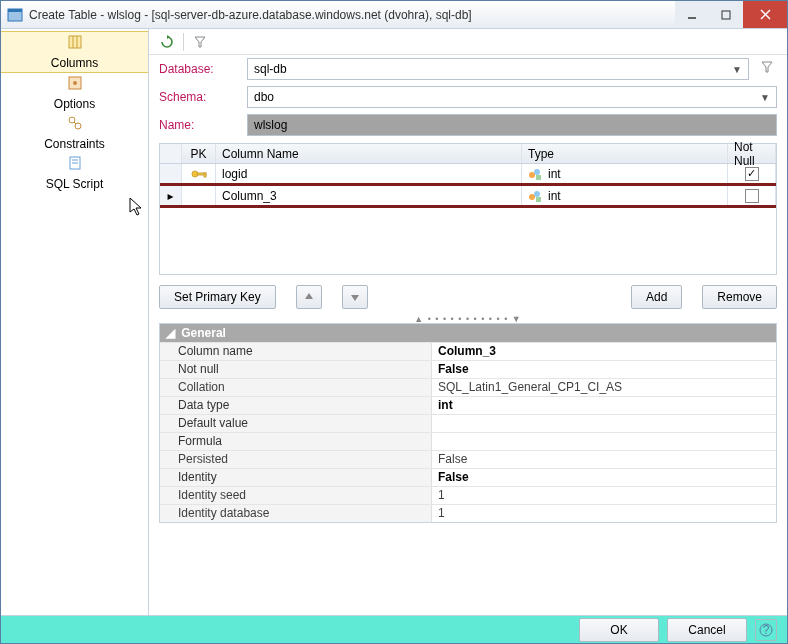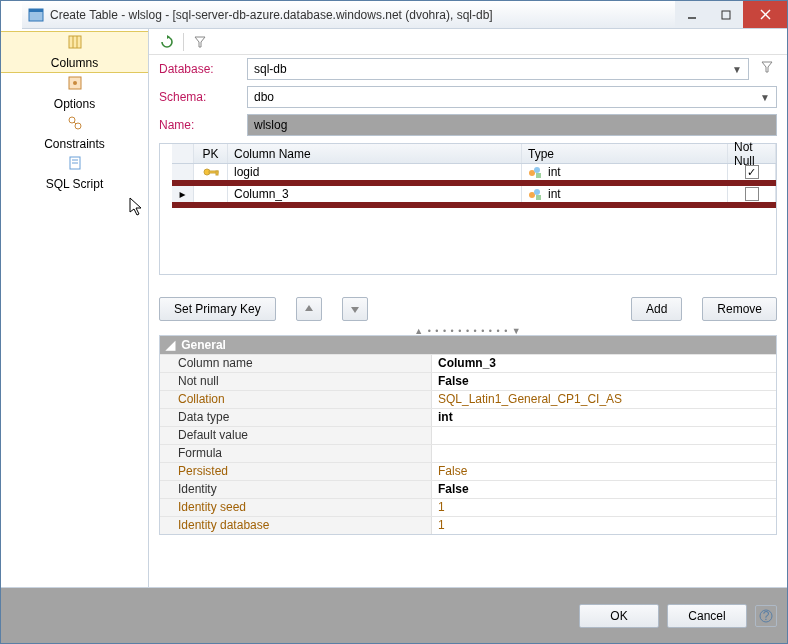--- a/index.html
+++ b/index.html
@@ -1,19 +1,19 @@
 <!DOCTYPE html>
 <html><head>
 <meta charset="utf-8">
 <style>
 * { box-sizing: border-box; margin: 0; padding: 0; font-family: "Segoe UI", Tahoma, sans-serif; font-size: 12px; }
 body { background: #fff; width: 788px; height: 644px; overflow: hidden; display: flex; flex-direction: column; border: 1px solid #5a7fa5; }
 
 
-.titlebar { height: 28px; background: linear-gradient(#fff,#e8edf3); display: flex; align-items: center; padding-left: 6px; border-bottom: 1px solid #c9d3df; margin-left: 21px; }
+.titlebar { height: 28px; background: linear-gradient(#fff,#e8edf3); display: flex; align-items: center; padding-left: 6px; border-bottom: 1px solid #c9d3df; }
 .titlebar .app-icon { width: 16px; height: 16px; margin-right: 6px; }
 .titlebar .title { flex: 1; color: #333; }
 .titlebar .winbtns { display: flex; height: 100%; }
 .titlebar .winbtn { width: 34px; display: flex; align-items: center; justify-content: center; background: #e8edf3; }
 .titlebar .winbtn.close { background: #c8453c; color: #fff; width: 44px; }
 .titlebar .winbtn svg { display: block; }
 
 
 .main { flex: 1; display: flex; min-height: 0; }
 
@@ -33,24 +33,24 @@
 
 
 .form-row { display: flex; align-items: center; padding: 3px 10px; gap: 8px; }
 .form-row label { width: 80px; color: #be185d; }
 .form-row .combo { flex: 1; display: flex; align-items: center; height: 22px; border: 1px solid #b8c3cf; background: #fff; padding: 0 6px; justify-content: space-between; }
 .form-row .combo .chevron { color: #555; font-size: 10px; }
 .form-row .afterbtn { width: 16px; height: 16px; margin-left: 4px; }
 .form-row input.nameinput { flex: 1; height: 22px; border: 1px solid #b8c3cf; padding: 0 6px; background: #a3a3a3; }
 
 
-.grid { border: 1px solid #c9d3df; margin: 4px 10px 16px 10px; padding-left: 12px; }
+.grid { border: 1px solid #c9d3df; margin: 4px 10px 4px 10px; }
 .grid-head, .grid-row { display: flex; align-items: stretch; }
 .grid-head { background: linear-gradient(#f5f7fa,#e5ebf1); border-bottom: 1px solid #c9d3df; height: 20px; }
-.grid-row { height: 22px; border-bottom: 6px solid #7f1d1d; background: #fff; }
+.grid-row { height: 22px; border-bottom: 3px solid #7f1d1d; background: #fff; }
 .gc { border-right: 1px solid #dde3ea; display: flex; align-items: center; padding: 0 6px; }
 .gc.sel { width: 22px; justify-content: center; background: #f0f3f7; }
 .gc.pk  { width: 34px; justify-content: center; }
 .gc.name{ flex: 1; }
 .gc.type{ width: 206px; }
 .gc.nn  { width: 48px; justify-content: center; }
 .grid-body { min-height: 110px; background: #fff; }
 .key-icon svg, .type-icon svg { display: block; }
 .type-icon { margin-right: 6px; }
 
@@ -62,27 +62,27 @@
 
 
 .splitter { height: 8px; display: flex; align-items: center; justify-content: center; color: #888; letter-spacing: 1px; font-size: 9px; }
 
 
 .props { margin: 0 10px; border: 1px solid #c9d3df; flex-shrink: 0; }
 .props-head { background: #a9a9a9; color: #fff; font-weight: bold; padding: 2px 6px; display: flex; align-items: center; gap: 6px; }
 .props-body .prow { display: flex; border-top: 1px solid #e5e5e5; height: 18px; }
 .prow .plabel { width: 272px; padding: 1px 6px 1px 18px; color: #333; background: #f4f4f4; border-right: 1px solid #e0e0e0; }
 .prow .pvalue { flex: 1; padding: 1px 6px; }
-.prow.disabled .plabel, .prow.disabled .pvalue { color: #a16207; }
+.prow.disabled .plabel, .prow.disabled .pvalue { color: #404040; }
 .prow.bold .pvalue { font-weight: bold; }
 
 .props-spacer { flex: 1; }
 
 
-.bottombar { height: 56px; border-top: 1px solid #c9d3df; display: flex; align-items: center; justify-content: flex-end; gap: 8px; padding: 0 10px; background: #a3a3a3; }
+.bottombar { height: 28px; border-top: 1px solid #c9d3df; display: flex; align-items: center; justify-content: flex-end; gap: 8px; padding: 0 10px; background: #5eead4; }
 .help { width: 22px; height: 22px; border: 1px solid #aeb9c6; display: inline-flex; align-items: center; justify-content: center; border-radius: 2px; }
 
 .check { width: 14px; height: 14px; border: 1px solid #888; background: #fff; display: inline-flex; align-items: center; justify-content: center; }
 .check.checked::after { content: "✓"; font-size: 11px; line-height: 1; }
 
 .cursor { position: absolute; left: 129px; top: 197px; pointer-events: none; }
 </style>
 </head>
 <body>
 

